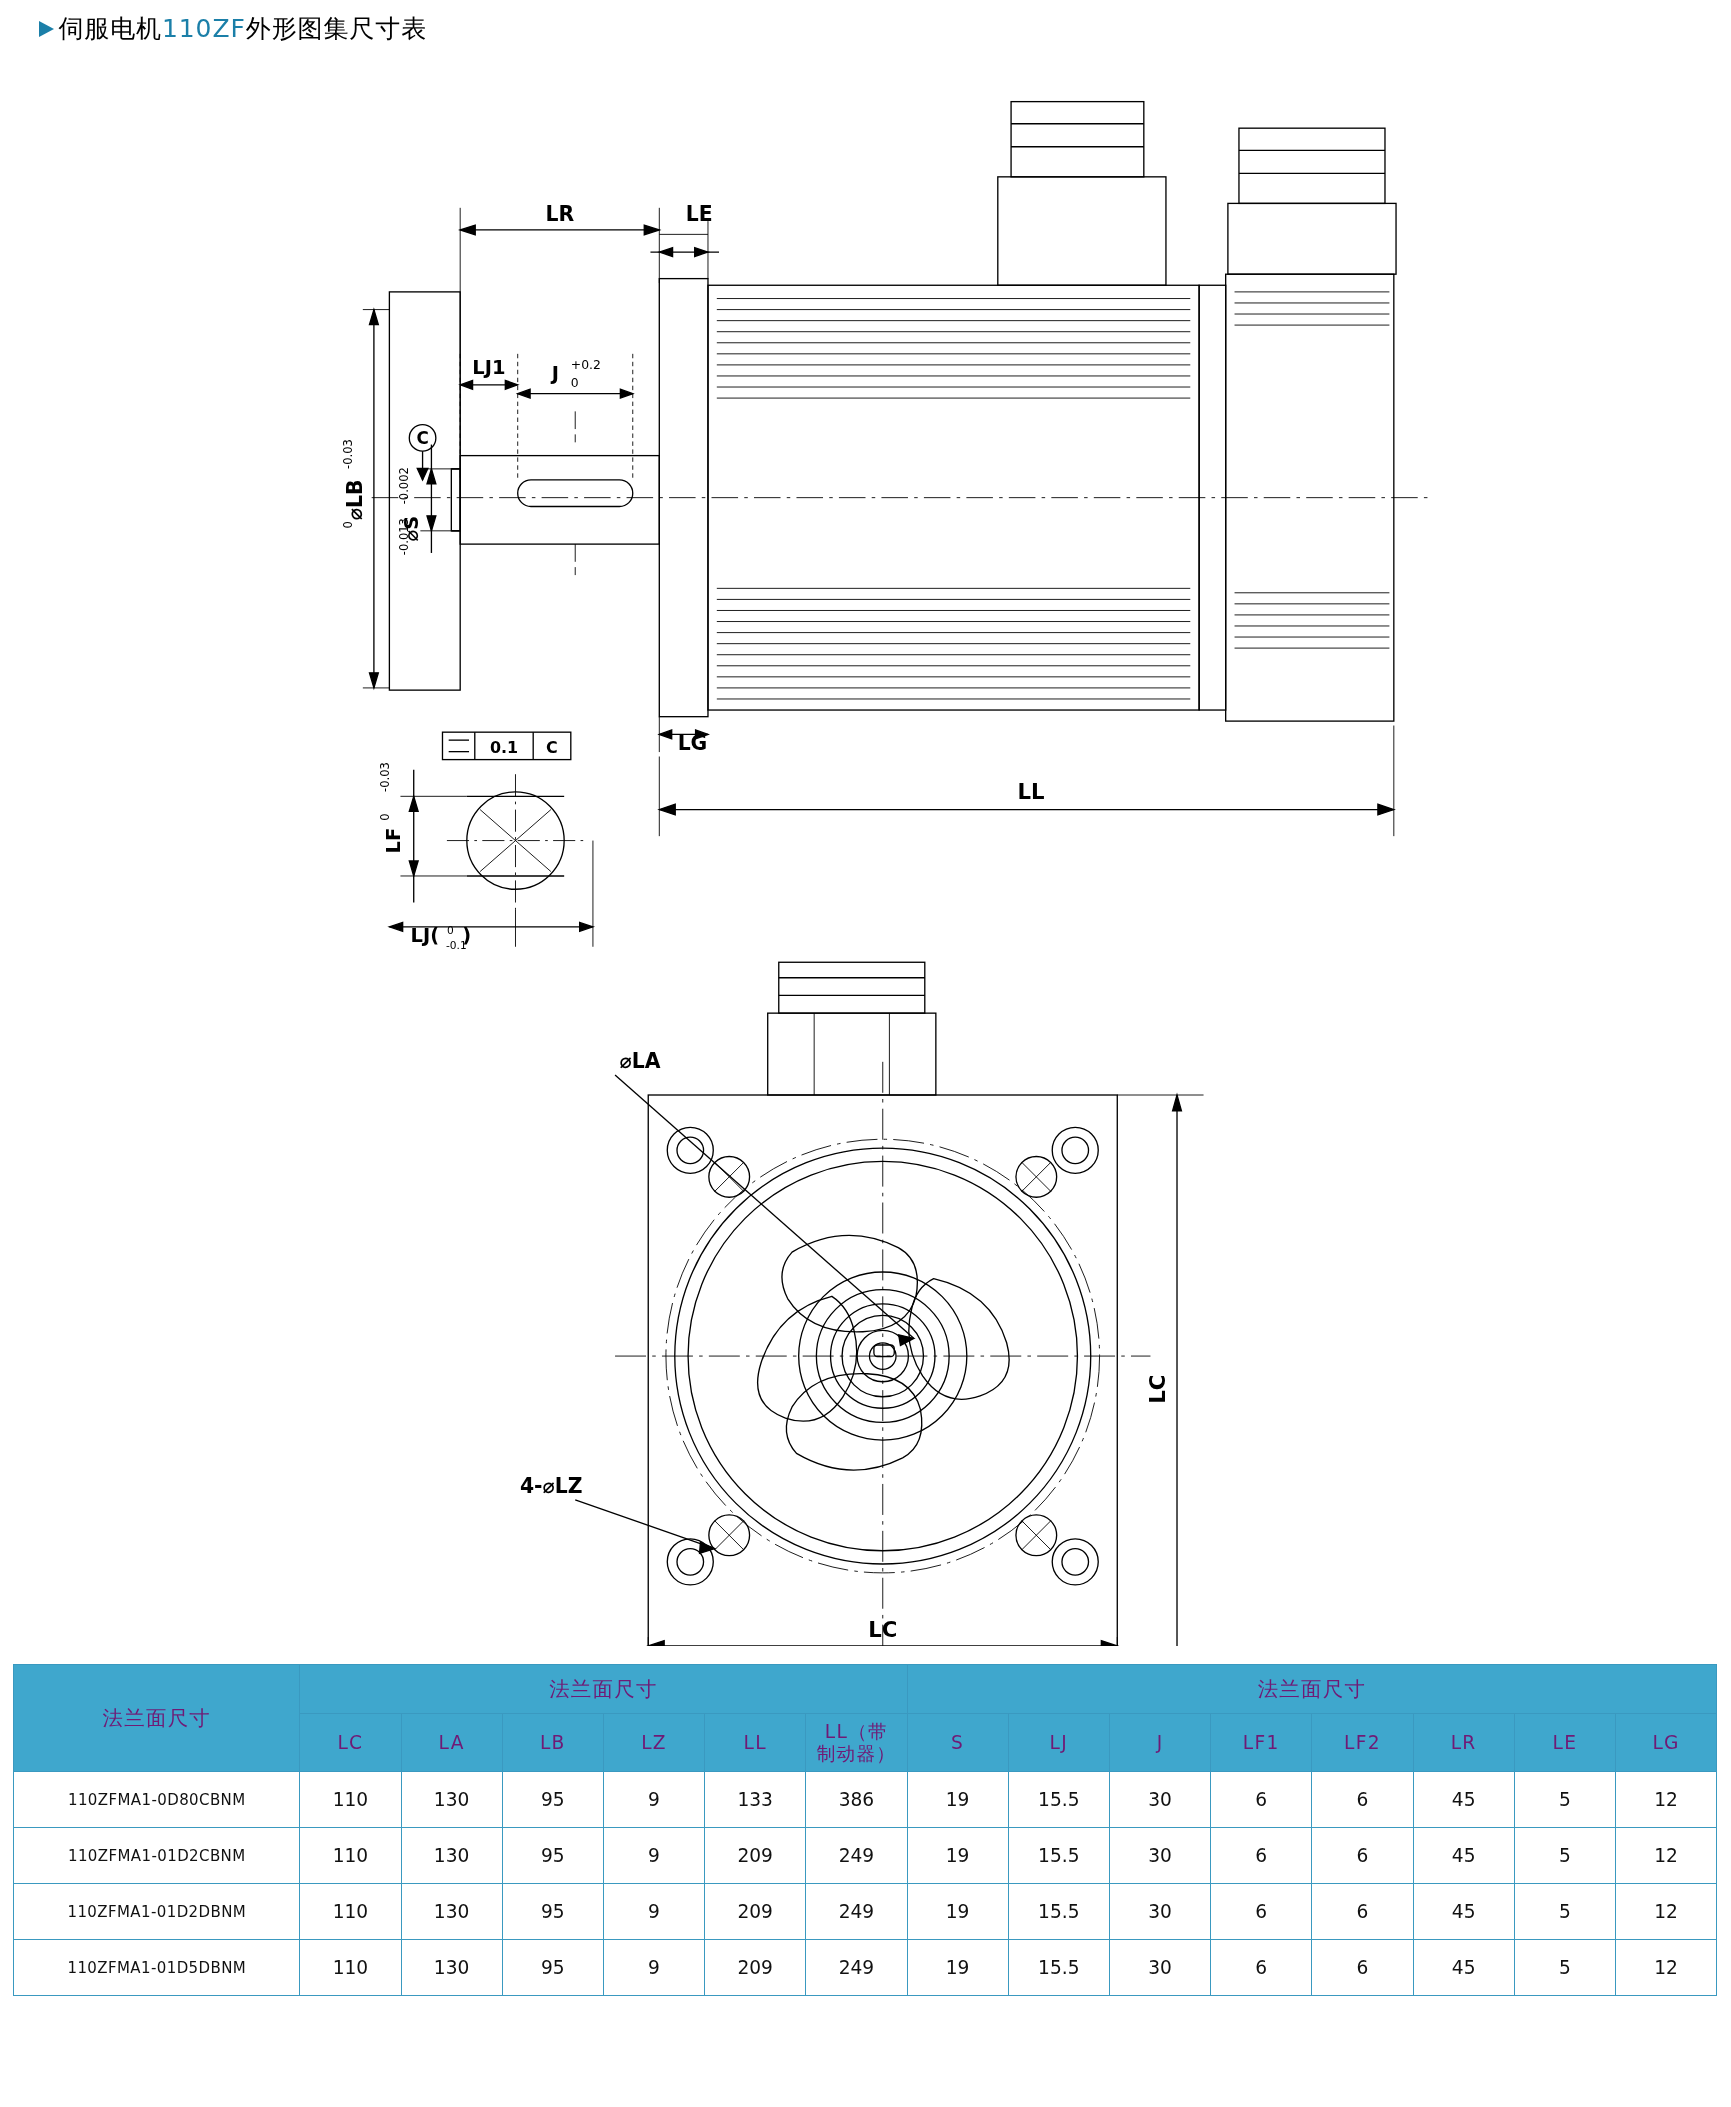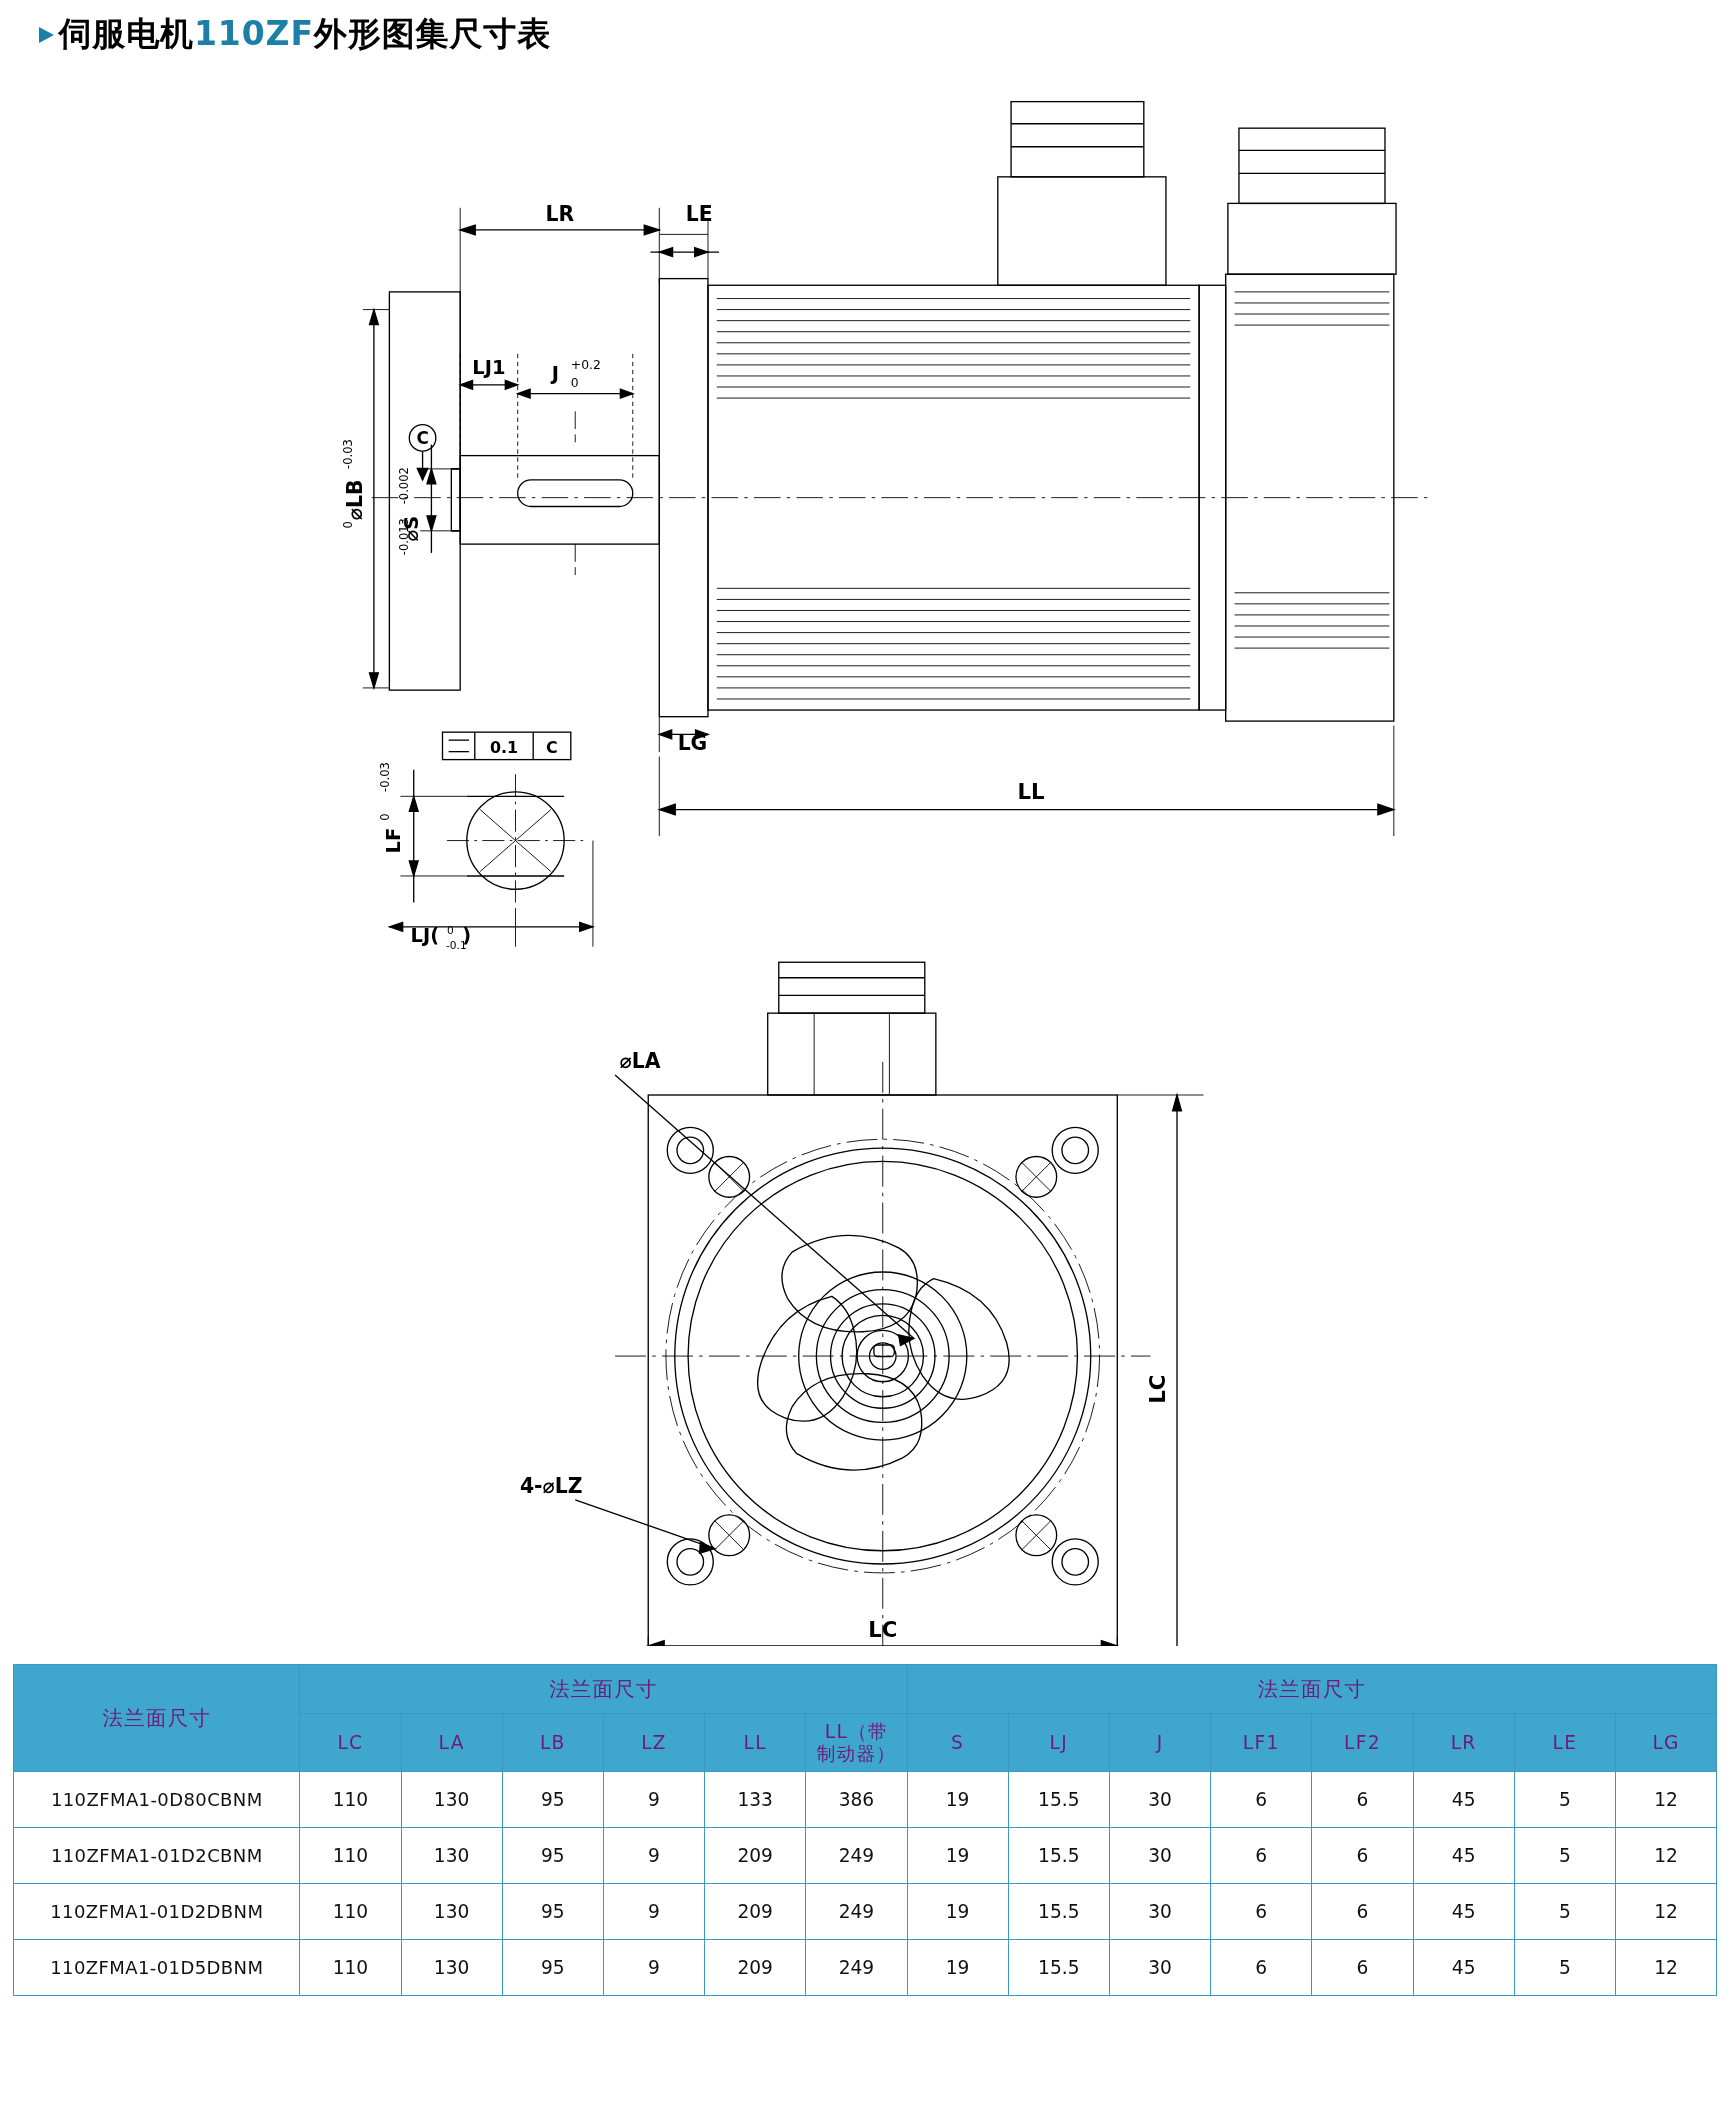--- a/index.html
+++ b/index.html
@@ -2,35 +2,35 @@
 <html style="font-size:7px"><head>
 <meta charset="utf-8">
 <style>
   html,body{margin:0;padding:0;background:#ffffff;}
   body{width:1731px;height:2108px;font-family:"DejaVu Sans","Liberation Sans",sans-serif;color:#000;}
   .page{position:relative;width:1731px;height:2108px;}
 
   
   .title-row{position:absolute;left:39px;top:12.4px;display:flex;align-items:center;}
   .tri{width:0;height:0;border-left:15px solid #1b7fa8;border-top:8.9px solid transparent;border-bottom:8.9px solid transparent;margin-right:4.4px;}
-  .title-text{font-size:33px;font-weight:bold;letter-spacing:0.9px;white-space:nowrap;}
+  .title-text{font-size:25px;font-weight:normal;letter-spacing:0.9px;white-space:nowrap;}
   .title-text .hl{color:#1b7fa8;}
 
   
   .draw{position:absolute;left:0;top:44px;width:1731px;height:1602px;}
   .draw svg{display:block;}
 
   
   .tbl-wrap{position:absolute;left:13.3px;top:1664px;width:1704px;}
   table.specs{border-collapse:collapse;width:1704px;table-layout:fixed;}
   table.specs th,table.specs td{border:1.3px solid #3a99c0;text-align:center;vertical-align:middle;font-size:18.6px;color:#111;}
   table.specs thead th{background:#3fa7cd;color:#701a75;font-weight:normal;font-size:20.4px;letter-spacing:1.3px;}
   table.specs thead th.sub{font-size:18.6px;}
   table.specs tbody td{height:53px;}
-  table.specs tbody td.model{font-size:18px;letter-spacing:0.4px;}
+  table.specs tbody td.model{font-size:15px;letter-spacing:0.4px;}
   .hdr-h1{height:49px;}
   .hdr-h2{height:58px;}
   .two-line{line-height:1.15;}
 </style>
 </head>
 <body>
 
 <div class="page">
 
   <div class="title-row">

